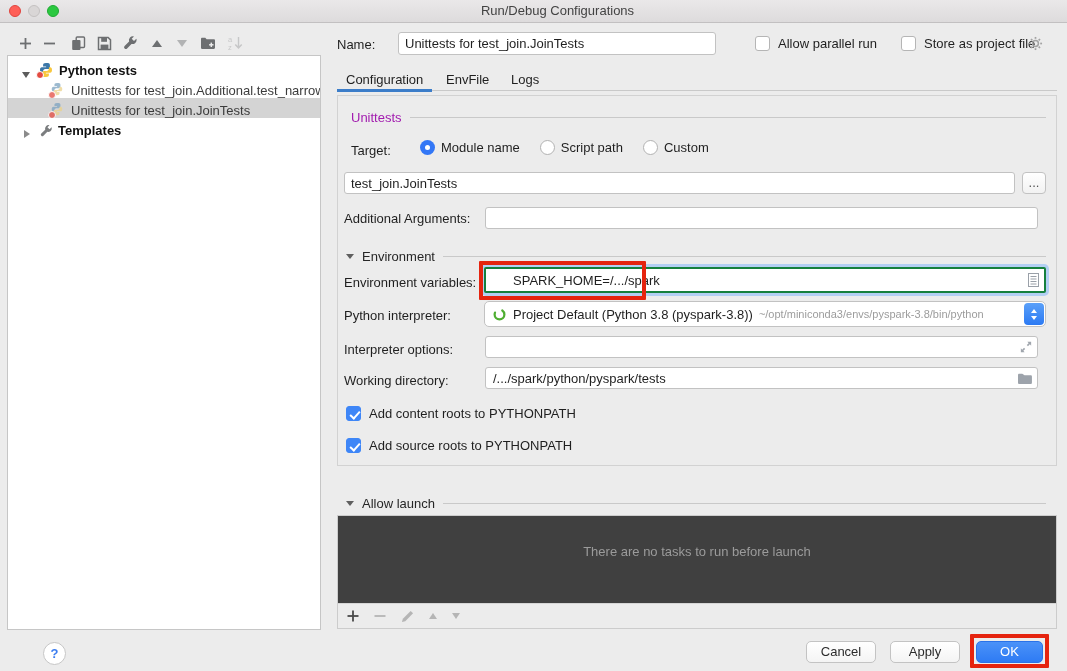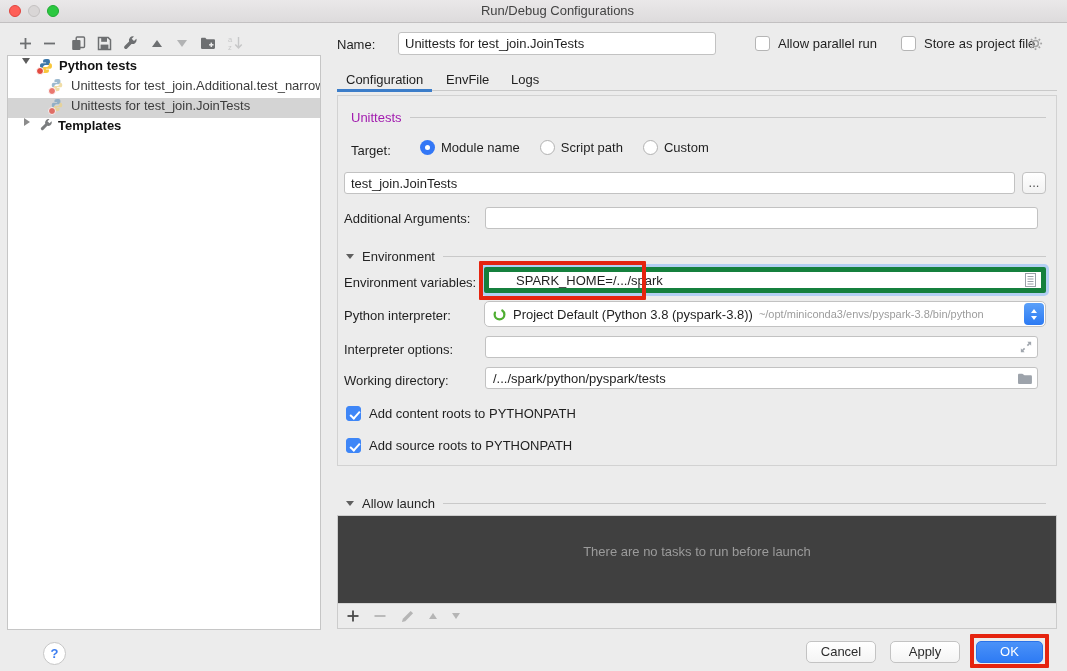--- a/index.html
+++ b/index.html
@@ -17,21 +17,21 @@
   .ticon{position:absolute;top:34px;width:18px;height:18px;display:flex;align-items:center;justify-content:center;}
   .dim{opacity:.45;}
   .tri{width:0;height:0;}
   .tri.up{border-left:5px solid transparent;border-right:5px solid transparent;border-bottom:7px solid #6d6f71;}
   .tri.down{border-left:5px solid transparent;border-right:5px solid transparent;border-top:7px solid #6d6f71;}
   .tri.sm-up{border-left:4px solid transparent;border-right:4px solid transparent;border-bottom:6px solid #b5b5b5;}
   .tri.sm-down{border-left:4px solid transparent;border-right:4px solid transparent;border-top:6px solid #b5b5b5;}
   
   .treepanel{position:absolute;left:7px;top:55px;width:314px;height:575px;background:#fff;
              border:1px solid #c6c6c6;box-sizing:border-box;overflow:hidden;}
-  .trow{position:relative;height:20px;display:flex;align-items:flex-start;white-space:nowrap;overflow:hidden;}
+  .trow{position:relative;height:20px;display:flex;align-items:flex-end;white-space:nowrap;overflow:hidden;}
   .trow.sel{background:#d4d4d4;}
   .disc-down{width:0;height:0;border-left:4.5px solid transparent;border-right:4.5px solid transparent;border-top:6px solid #5c5c5c;}
   .disc-right{width:0;height:0;border-top:4.5px solid transparent;border-bottom:4.5px solid transparent;border-left:6px solid #8b8b8b;}
   .pyicon{position:relative;width:16px;height:16px;flex:0 0 auto;}
   .pyicon .badge{position:absolute;left:-2px;bottom:-1px;width:6px;height:6px;border-radius:50%;
                  background:#e34b40;border:1px solid #fff;}
   .tlabel{margin-left:5px;color:#3c3c3c;}
   .tbold{font-weight:bold;color:#111;}
   
   .lbl{position:absolute;color:#1f1f1f;}
@@ -58,21 +58,21 @@
   .grouppanel{position:absolute;left:337px;top:95px;width:720px;height:371px;box-sizing:border-box;
               border:1px solid #d2d2d2;background:#ececec;}
   .sep{position:absolute;display:flex;align-items:center;gap:8px;}
   .sep .line{flex:1;height:1px;background:#c9c9c9;}
   .sep-light{color:#a21caf;}
   .sep-dark{color:#262626;}
   .tri-hdr{width:0;height:0;border-left:4px solid transparent;border-right:4px solid transparent;border-top:5px solid #5f5f5f;}
   .browse{position:absolute;box-sizing:border-box;background:linear-gradient(#ffffff,#f2f2f2);
           border:1px solid #c2c2c2;border-radius:4px;text-align:center;color:#555;line-height:19px;}
   
-  .focusring{border:5px solid #15803d;box-shadow:0 0 0 3px #b3cff3;border-radius:2px;padding-left:25px;}
+  .focusring{border:2px solid #15803d;box-shadow:0 0 0 3px #b3cff3;border-radius:2px;padding-left:25px;}
   
   .combo{position:absolute;box-sizing:border-box;background:#fff;border:1px solid #c2c2c2;border-radius:5px;
          display:flex;align-items:center;padding:0 26px 0 7px;gap:6px;overflow:hidden;white-space:nowrap;}
   .combo .path{color:#9c9c9c;font-size:11px;overflow:hidden;text-overflow:ellipsis;}
   .stepper{position:absolute;right:1px;top:1px;bottom:1px;width:20px;border-radius:4px;
            background:linear-gradient(#5aa0f9,#2c7af3);display:flex;flex-direction:column;
            align-items:center;justify-content:center;gap:3px;}
   .chev-up{width:0;height:0;border-left:3.5px solid transparent;border-right:3.5px solid transparent;border-bottom:4.5px solid #fff;}
   .chev-down{width:0;height:0;border-left:3.5px solid transparent;border-right:3.5px solid transparent;border-top:4.5px solid #fff;}
   

